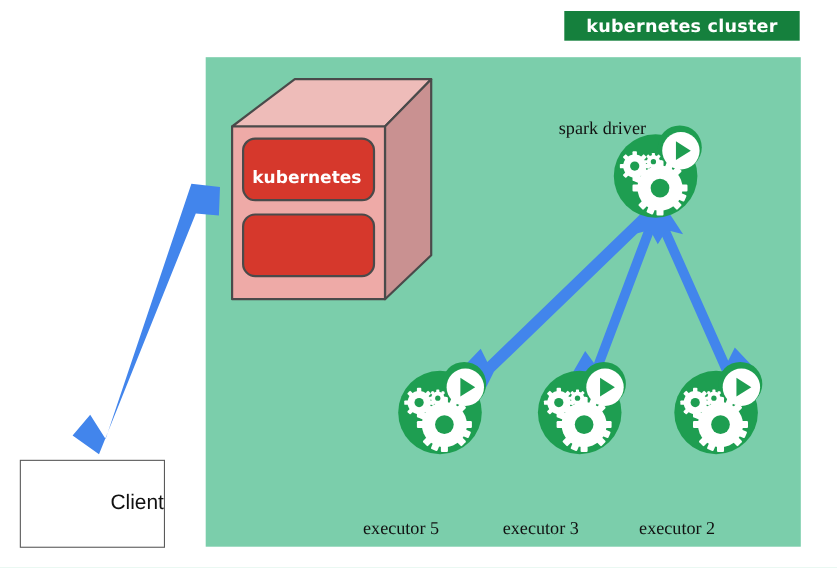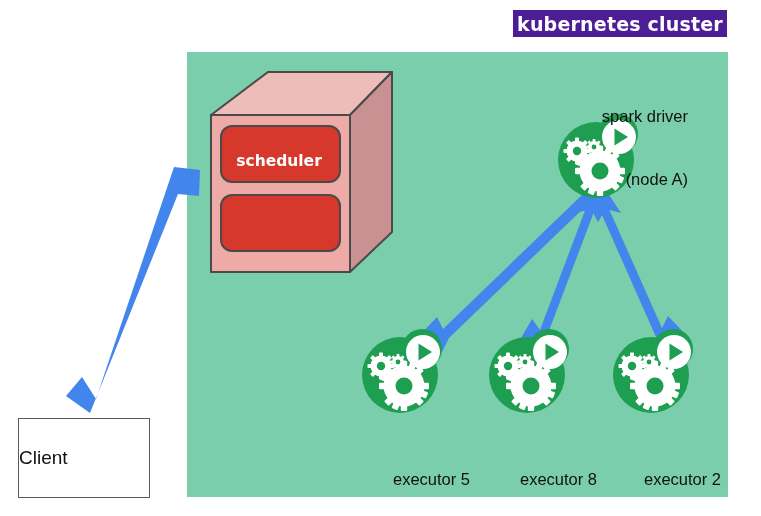--- a/index.html
+++ b/index.html
@@ -31,39 +31,39 @@
     height: 516px;
   }
 
   
   .cluster-badge {
     position: absolute;
     left: 513px;
     top: 10px;
     width: 214px;
     height: 27px;
-    background: #4c1d95;
+    background: #15803d;
     display: flex;
     align-items: center;
     justify-content: center;
     color: #ffffff;
-    font-size: 19px;
+    font-size: 16px;
     font-weight: bold;
     letter-spacing: 0.2px;
     font-family: "DejaVu Sans", sans-serif;
   }
 
   
   .node-label {
     position: absolute;
-    text-align: right;
+    text-align: left;
     color: #111111;
     font-size: 16.5px;
     line-height: 21px;
-    font-family: Liberation Sans, sans-serif;
+    font-family: Liberation Serif, serif;
     white-space: pre;
   }
 
   .driver-label {
     left: 508px;
     top: 64px;
     width: 180px;
   }
 
   .exec-label-1 { left: 330px; top: 427px; width: 140px; }
@@ -75,21 +75,21 @@
     position: absolute;
     left: 18px;
     top: 418px;
     width: 132px;
     height: 80px;
     background: #ffffff;
     border: 1.6px solid #5a5a5a;
     box-sizing: border-box;
     display: flex;
     align-items: center;
-    justify-content: flex-start;
+    justify-content: flex-end;
     font-size: 19px;
     color: #111111;
   }
 
   
   .cube-text {
     position: absolute;
     text-align: center;
     color: #ffffff;
     font-weight: bold;
@@ -237,41 +237,40 @@
     <g transform="translate(527,375)">
       <use href="#node-icon"></use>
     </g>
     <g transform="translate(651,375)">
       <use href="#node-icon"></use>
     </g>
   </svg>
 
   <div class="cluster-badge">kubernetes cluster</div>
 
-  <div class="cube-text cube-text-apiserver">scheduler</div>
+  <div class="cube-text cube-text-apiserver">kubernetes</div>
 
 
   <div class="submit-label">spark-submit</div>
 
   <div class="client-box">
     <span>Client</span>
   </div>
 
   <div class="node-label driver-label">
     <div>spark driver</div>
-    <div>(node A)</div>
   </div>
 
   <div class="node-label exec-label-1">
     <div>executor 5</div>
     
   </div>
 
   <div class="node-label exec-label-2">
-    <div>executor 8</div>
+    <div>executor 3</div>
     
   </div>
 
   <div class="node-label exec-label-3">
     <div>executor 2</div>
     
   </div>
 
 </div>
 

